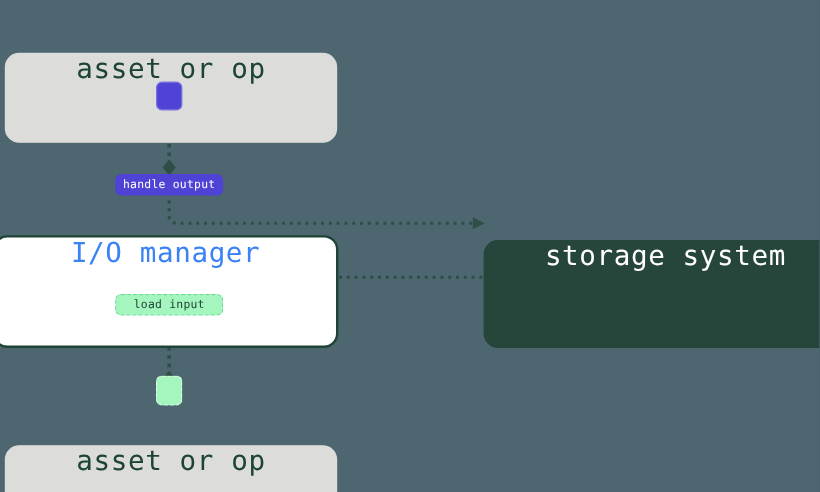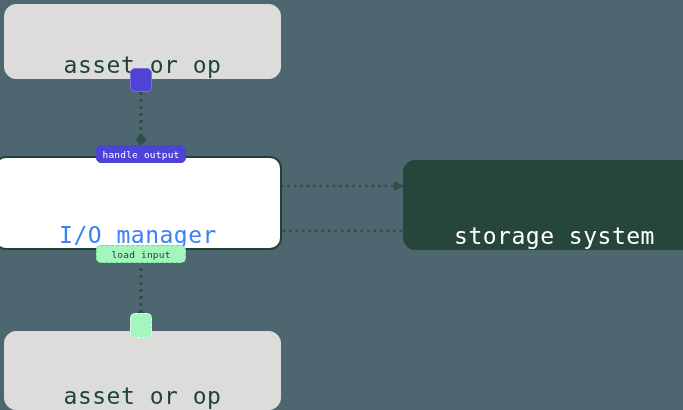--- a/index.html
+++ b/index.html
@@ -21,23 +21,24 @@
     width: 683px;
     height: 410px;
     pointer-events: none;
   }
 
   
   .node {
     position: absolute;
     box-sizing: border-box;
     display: flex;
-    align-items: flex-end;
+    align-items: flex-start;
     justify-content: center;
     border-radius: 12px;
+    margin-top: 40px;
   }
   .node-label {
     white-space: nowrap;
     letter-spacing: 0.5px;
   }
 
   .node-asset {
     background: #dcdcda;
     border: 1px solid #dcdcda;
   }

